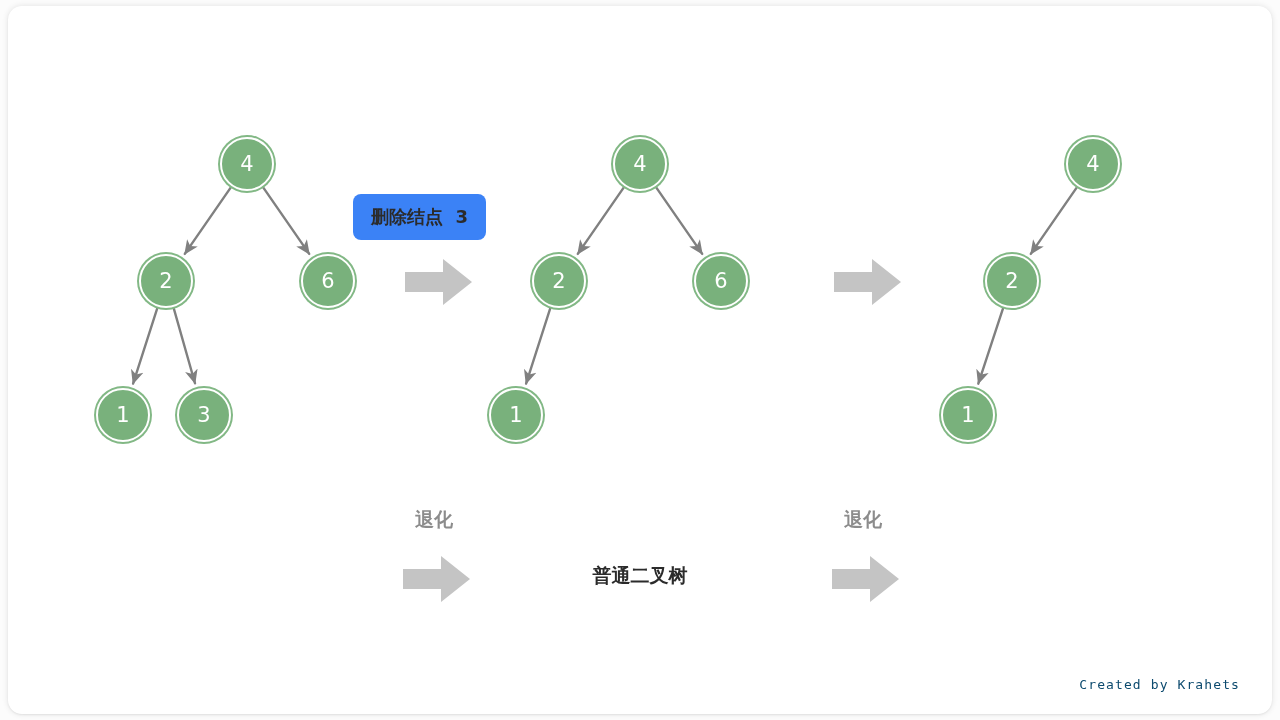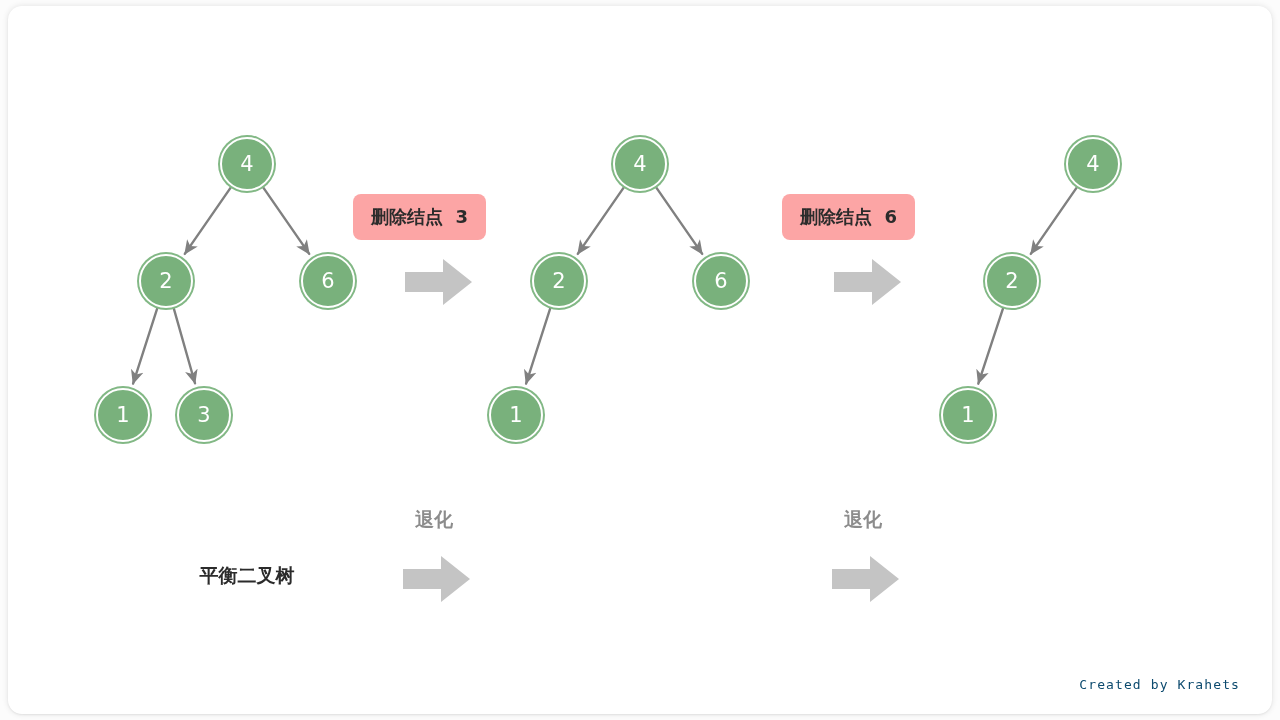--- a/index.html
+++ b/index.html
@@ -55,21 +55,21 @@
     align-items: center;
     justify-content: center;
     color: #ffffff;
     font-size: 21px;
     font-weight: 400;
     font-family: "DejaVu Sans", "Liberation Sans", sans-serif;
     letter-spacing: 0.3px;
   }
   .badge {
     position: absolute;
-    background: #fca5a5;
+    background: #3b82f6;
     border-radius: 8px;
     color: #2b2b2b;
     font-size: 18px;
     font-weight: bold;
     display: flex;
     align-items: center;
     justify-content: center;
     white-space: pre;
     padding: 0 18px;
     height: 46px;
@@ -156,29 +156,28 @@
     <svg class="block-arrow" style="left:405px; top:258px;" viewBox="0 0 68 48" xmlns="http://www.w3.org/2000/svg">
       <path d="M0,14 L38,14 L38,1 L67,24 L38,47 L38,34 L0,34 Z" fill="#c4c4c4"></path>
     </svg>
 
     <div class="degrade-label" style="left:415px; top:507px;">退化</div>
 
     <svg class="block-arrow" style="left:403px; top:555px;" viewBox="0 0 68 48" xmlns="http://www.w3.org/2000/svg">
       <path d="M0,14 L38,14 L38,1 L67,24 L38,47 L38,34 L0,34 Z" fill="#c4c4c4"></path>
     </svg>
 
-    <div class="badge" style="left:782px; top:194px;">删除结点  6</div>
 
     <svg class="block-arrow" style="left:834px; top:258px;" viewBox="0 0 68 48" xmlns="http://www.w3.org/2000/svg">
       <path d="M0,14 L38,14 L38,1 L67,24 L38,47 L38,34 L0,34 Z" fill="#c4c4c4"></path>
     </svg>
 
     <div class="degrade-label" style="left:844px; top:507px;">退化</div>
 
     <svg class="block-arrow" style="left:832px; top:555px;" viewBox="0 0 68 48" xmlns="http://www.w3.org/2000/svg">
       <path d="M0,14 L38,14 L38,1 L67,24 L38,47 L38,34 L0,34 Z" fill="#c4c4c4"></path>
     </svg>
 
-    <div class="tree-label" style="left:147px; top:563px; width:200px;">平衡二叉树</div>
+    <div class="tree-label" style="left:540px; top:563px; width:200px;">普通二叉树</div>
 
     <div class="credit">Created by Krahets</div>
   </div>
 </div>
 
 </body></html>

